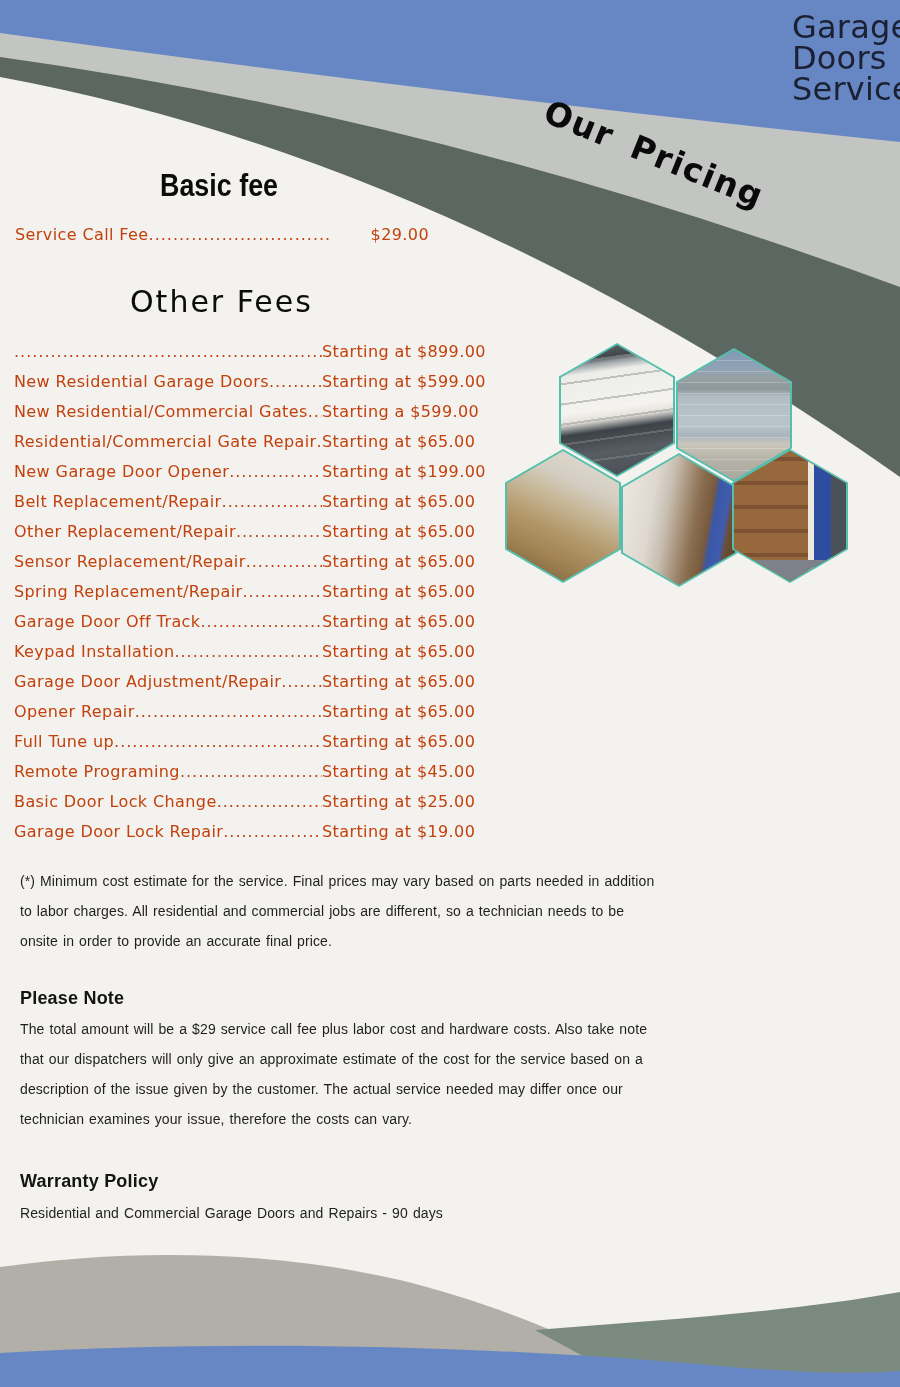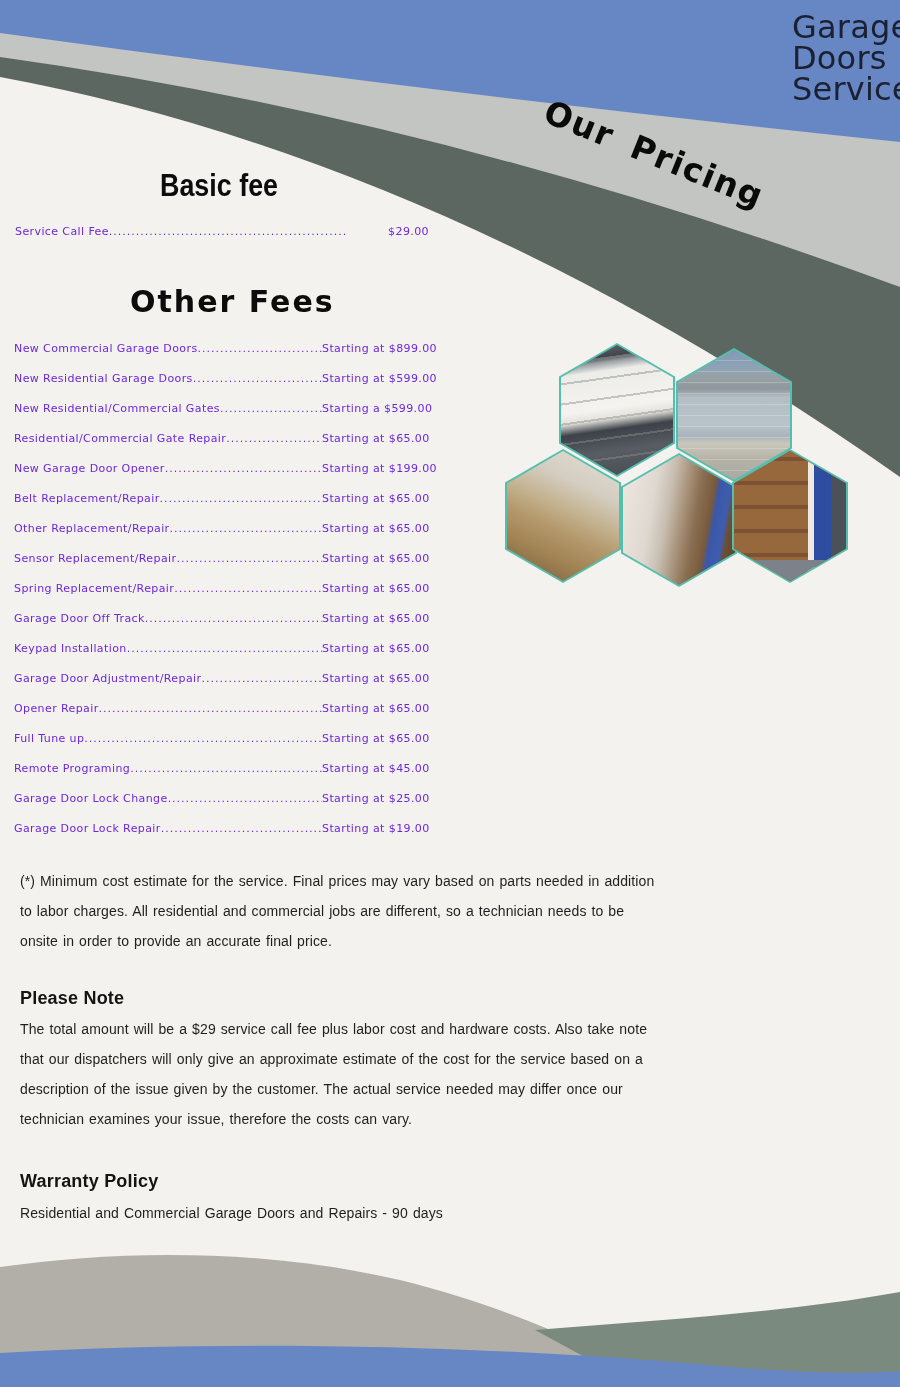--- a/index.html
+++ b/index.html
@@ -26,25 +26,25 @@
 
   
   .h-basic{
     left:160px;top:167px;
     font-family:"Liberation Sans",sans-serif;
     font-size:32px;font-weight:bold;color:#0c0c0c;letter-spacing:0;
     transform:scaleX(.84);transform-origin:0 0;white-space:nowrap;
   }
   .h-other{
     left:130px;top:284px;
-    font-size:30px;font-weight:bold;color:#0c0c0c;letter-spacing:2px;white-space:nowrap;
-  }
-
-  
-  .fee-row{display:flex;align-items:baseline;height:30px;font-size:11px;letter-spacing:.4px;color:#6d28d9;}
+    font-size:30px;font-weight:normal;color:#0c0c0c;letter-spacing:2px;white-space:nowrap;
+  }
+
+  
+  .fee-row{display:flex;align-items:baseline;height:30px;font-size:16px;letter-spacing:.4px;color:#c2410c;}
   .fee-name{flex:none;white-space:nowrap;}
   .fee-dots{flex:1 1 auto;overflow:hidden;white-space:nowrap;letter-spacing:1px;}
   .fee-price{flex:none;white-space:nowrap;}
   .basic-row{left:15px;top:225px;width:414px;}
   .basic-row .fee-price{text-align:right;margin-left:42px;}
   .fees-list{left:14px;top:342px;width:472px;}
   .fees-list .fee-price{width:164px;}
 
   
   .para{
@@ -115,21 +115,20 @@
   <div class="abs h-basic">Basic fee</div>
   <div class="abs fee-row basic-row">
     <span class="fee-name">Service Call Fee</span>
     <span class="fee-dots">..........................................................................................</span>
     <span class="fee-price">$29.00</span>
   </div>
 
   <div class="abs h-other">Other Fees</div>
   <div class="abs fees-list">
       <div class="fee-row">
-        <span class="fee-name">New Commercial Garage Doors</span>
         <span class="fee-dots">..........................................................................................</span>
         <span class="fee-price">Starting at $899.00</span>
       </div>
       <div class="fee-row">
         <span class="fee-name">New Residential Garage Doors</span>
         <span class="fee-dots">..........................................................................................</span>
         <span class="fee-price">Starting at $599.00</span>
       </div>
       <div class="fee-row">
         <span class="fee-name">New Residential/Commercial Gates</span>
@@ -190,21 +189,21 @@
         <span class="fee-name">Full Tune up</span>
         <span class="fee-dots">..........................................................................................</span>
         <span class="fee-price">Starting at $65.00</span>
       </div>
       <div class="fee-row">
         <span class="fee-name">Remote Programing</span>
         <span class="fee-dots">..........................................................................................</span>
         <span class="fee-price">Starting at $45.00</span>
       </div>
       <div class="fee-row">
-        <span class="fee-name">Garage Door Lock Change</span>
+        <span class="fee-name">Basic Door Lock Change</span>
         <span class="fee-dots">..........................................................................................</span>
         <span class="fee-price">Starting at $25.00</span>
       </div>
       <div class="fee-row">
         <span class="fee-name">Garage Door Lock Repair</span>
         <span class="fee-dots">..........................................................................................</span>
         <span class="fee-price">Starting at $19.00</span>
       </div>
     </div>
 

